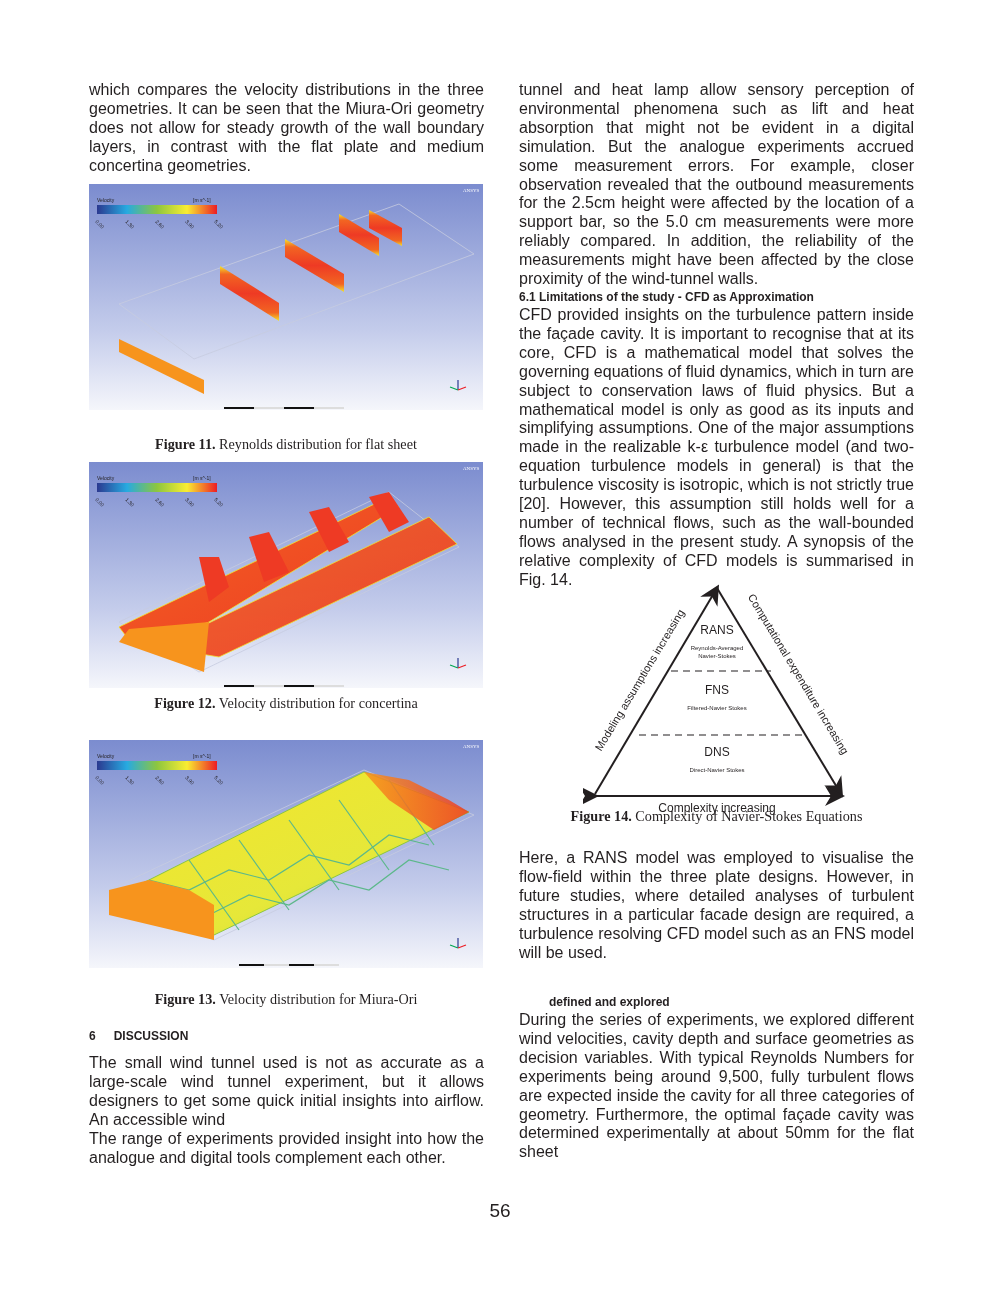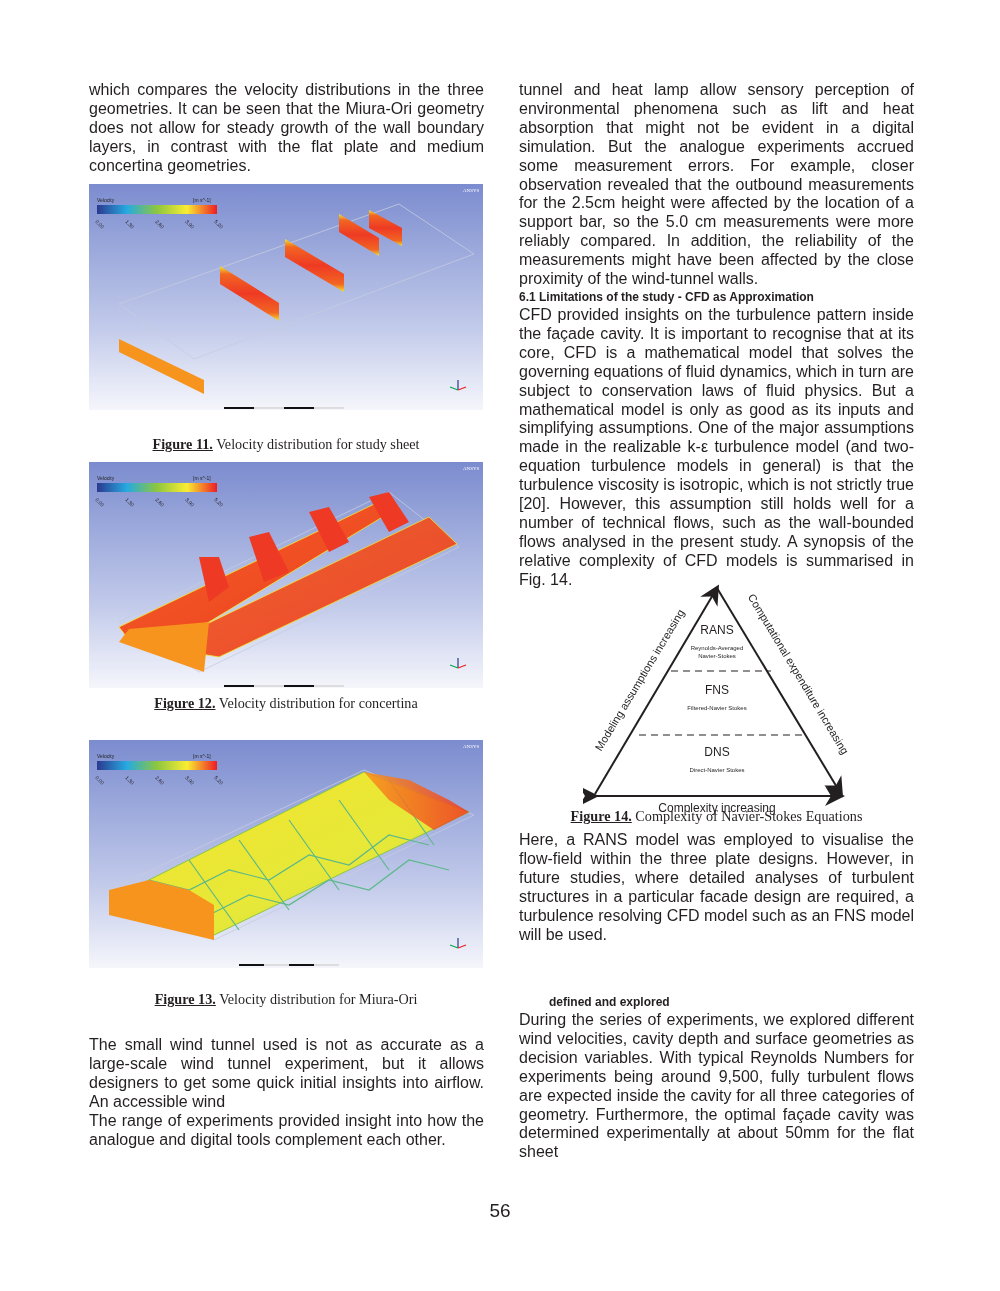--- a/index.html
+++ b/index.html
@@ -4,21 +4,21 @@
 <style>
   html, body { margin: 0; padding: 0; background: #ffffff; }
   body { width: 1000px; height: 1291px; position: relative; overflow: hidden; color: #231f20; }
   .col { position: absolute; width: 395px; }
   .col-left { left: 89px; }
   .col-right { left: 519px; }
   p.body { font-family: Liberation Sans, sans-serif; font-size: 16px; line-height: 18.9px; margin: 0; text-align: justify; text-align-last: left; }
   .fig { position: absolute; left: 89px; width: 394px; overflow: hidden; }
   .fig svg { display: block; }
   .caption { position: absolute; font-family: "Liberation Serif", serif; font-size: 14.2px; text-align: center; }
-  .caption b { font-weight: bold; text-decoration: underline; }
+  .caption b { font-weight: bold; }
   h2.sec { font-family: "Liberation Sans", sans-serif; font-weight: bold; font-size: 12px; margin: 0; line-height: 18px; }
   .pageno { position: absolute; left: 0; width: 1000px; top: 1200px; text-align: center; font-family: "Liberation Sans", sans-serif; font-size: 19px; }
   .ns-text { font-family: "Liberation Sans", sans-serif; fill: #231f20; }
 </style>
 </head>
 <body>
 
 <div class="col col-left" style="top:81px;">
   <p class="body">which compares the velocity distributions in the three geometries. It can be seen that the Miura-Ori geometry does not allow for steady growth of the wall boundary layers, in contrast with the flat plate and medium concertina geometries.</p>
 </div>
@@ -74,21 +74,21 @@
     </g>
     <g>
       <rect x="135" y="223" width="30" height="2" fill="#111"></rect>
       <rect x="165" y="223" width="30" height="2" fill="#ddd"></rect>
       <rect x="195" y="223" width="30" height="2" fill="#111"></rect>
       <rect x="225" y="223" width="30" height="2" fill="#ddd"></rect>
     </g>
   </svg>
 </div>
 <div class="caption" style="top:436px; left:89px; width:394px;">
-  <b>Figure 11.</b><span> Velocity distribution for study sheet</span>
+  <b>Figure 11.</b><span> Reynolds distribution for flat sheet</span>
 </div>
 
 <div class="fig" style="top:462px; height:226px;">
   <svg width="394" height="226" viewBox="0 0 394 226">
     <defs>
       <linearGradient id="hot2" x1="0" y1="0" x2="1" y2="1">
         <stop offset="0" stop-color="#f26522"></stop>
         <stop offset="1" stop-color="#ee3a24"></stop>
       </linearGradient>
     </defs>
@@ -180,20 +180,23 @@
       <rect x="200" y="224" width="25" height="2" fill="#111"></rect>
       <rect x="225" y="224" width="25" height="2" fill="#ddd"></rect>
     </g>
   </svg>
 </div>
 <div class="caption" style="top:991px; left:89px; width:394px;">
   <b>Figure 13.</b><span> Velocity distribution for Miura-Ori</span>
 </div>
 
 <div class="col col-left" style="top:1027px;">
+  <h2 class="sec">
+    <span>6</span><span style="display:inline-block; width:18px;"></span><span>DISCUSSION</span>
+  </h2>
   <p class="body" style="margin-top:9px;">The small wind tunnel used is not as accurate as a large-scale wind tunnel experiment, but it allows designers to get some quick initial insights into airflow. An accessible wind</p>
   <p class="body">The range of experiments provided insight into how the analogue and digital tools complement each other.</p>
 </div>
 
 <div class="col col-right" style="top:81px;">
   <p class="body">tunnel and heat lamp allow sensory perception of environmental phenomena such as lift and heat absorption that might not be evident in a digital simulation. But the analogue experiments accrued some measurement errors. For example, closer observation revealed that the outbound measurements for the 2.5cm height were affected by the location of a support bar, so the 5.0 cm measurements were more reliably compared. In addition, the reliability of the measurements might have been affected by the close proximity of the wind-tunnel walls.</p>
 </div>
 
 <div class="col col-right" style="top:288px;">
   <h2 class="sec">6.1  Limitations of the study - CFD as Approximation</h2>
@@ -221,21 +224,21 @@
     <text x="134" y="190" font-size="6" text-anchor="middle" class="ns-text">Direct-Navier Stokes</text>
     <text x="0" y="0" font-size="11" class="ns-text" text-anchor="middle" transform="translate(60,100) rotate(-59)">Modeling assumptions increasing</text>
     <text x="0" y="0" font-size="11" class="ns-text" text-anchor="middle" transform="translate(212,94) rotate(59)">Computational expenditure increasing</text>
     <text x="134" y="230" font-size="12" text-anchor="middle" class="ns-text">Complexity increasing</text>
   </svg>
 </div>
 <div class="caption" style="top:808px; left:519px; width:395px;">
   <b>Figure 14.</b><span> Complexity of Navier-Stokes Equations</span>
 </div>
 
-<div class="col col-right" style="top:831px;">
+<div class="col col-right" style="top:849px;">
   <p class="body">Here, a RANS model was employed to visualise the flow-field within the three plate designs. However, in future studies, where detailed analyses of turbulent structures in a particular facade design are required, a turbulence resolving CFD model such as an FNS model will be used.</p>
 </div>
 
 <div class="col col-right" style="top:975px;">
   <h2 class="sec">
     <br>
     <span style="padding-left:30px;">defined and explored</span>
   </h2>
   <p class="body">During the series of experiments, we explored different wind velocities, cavity depth and surface geometries as decision variables. With typical Reynolds Numbers for experiments being around 9,500, fully turbulent flows are expected inside the cavity for all three categories of geometry. Furthermore, the optimal façade cavity was determined experimentally at about 50mm for the flat sheet</p>
 </div>

